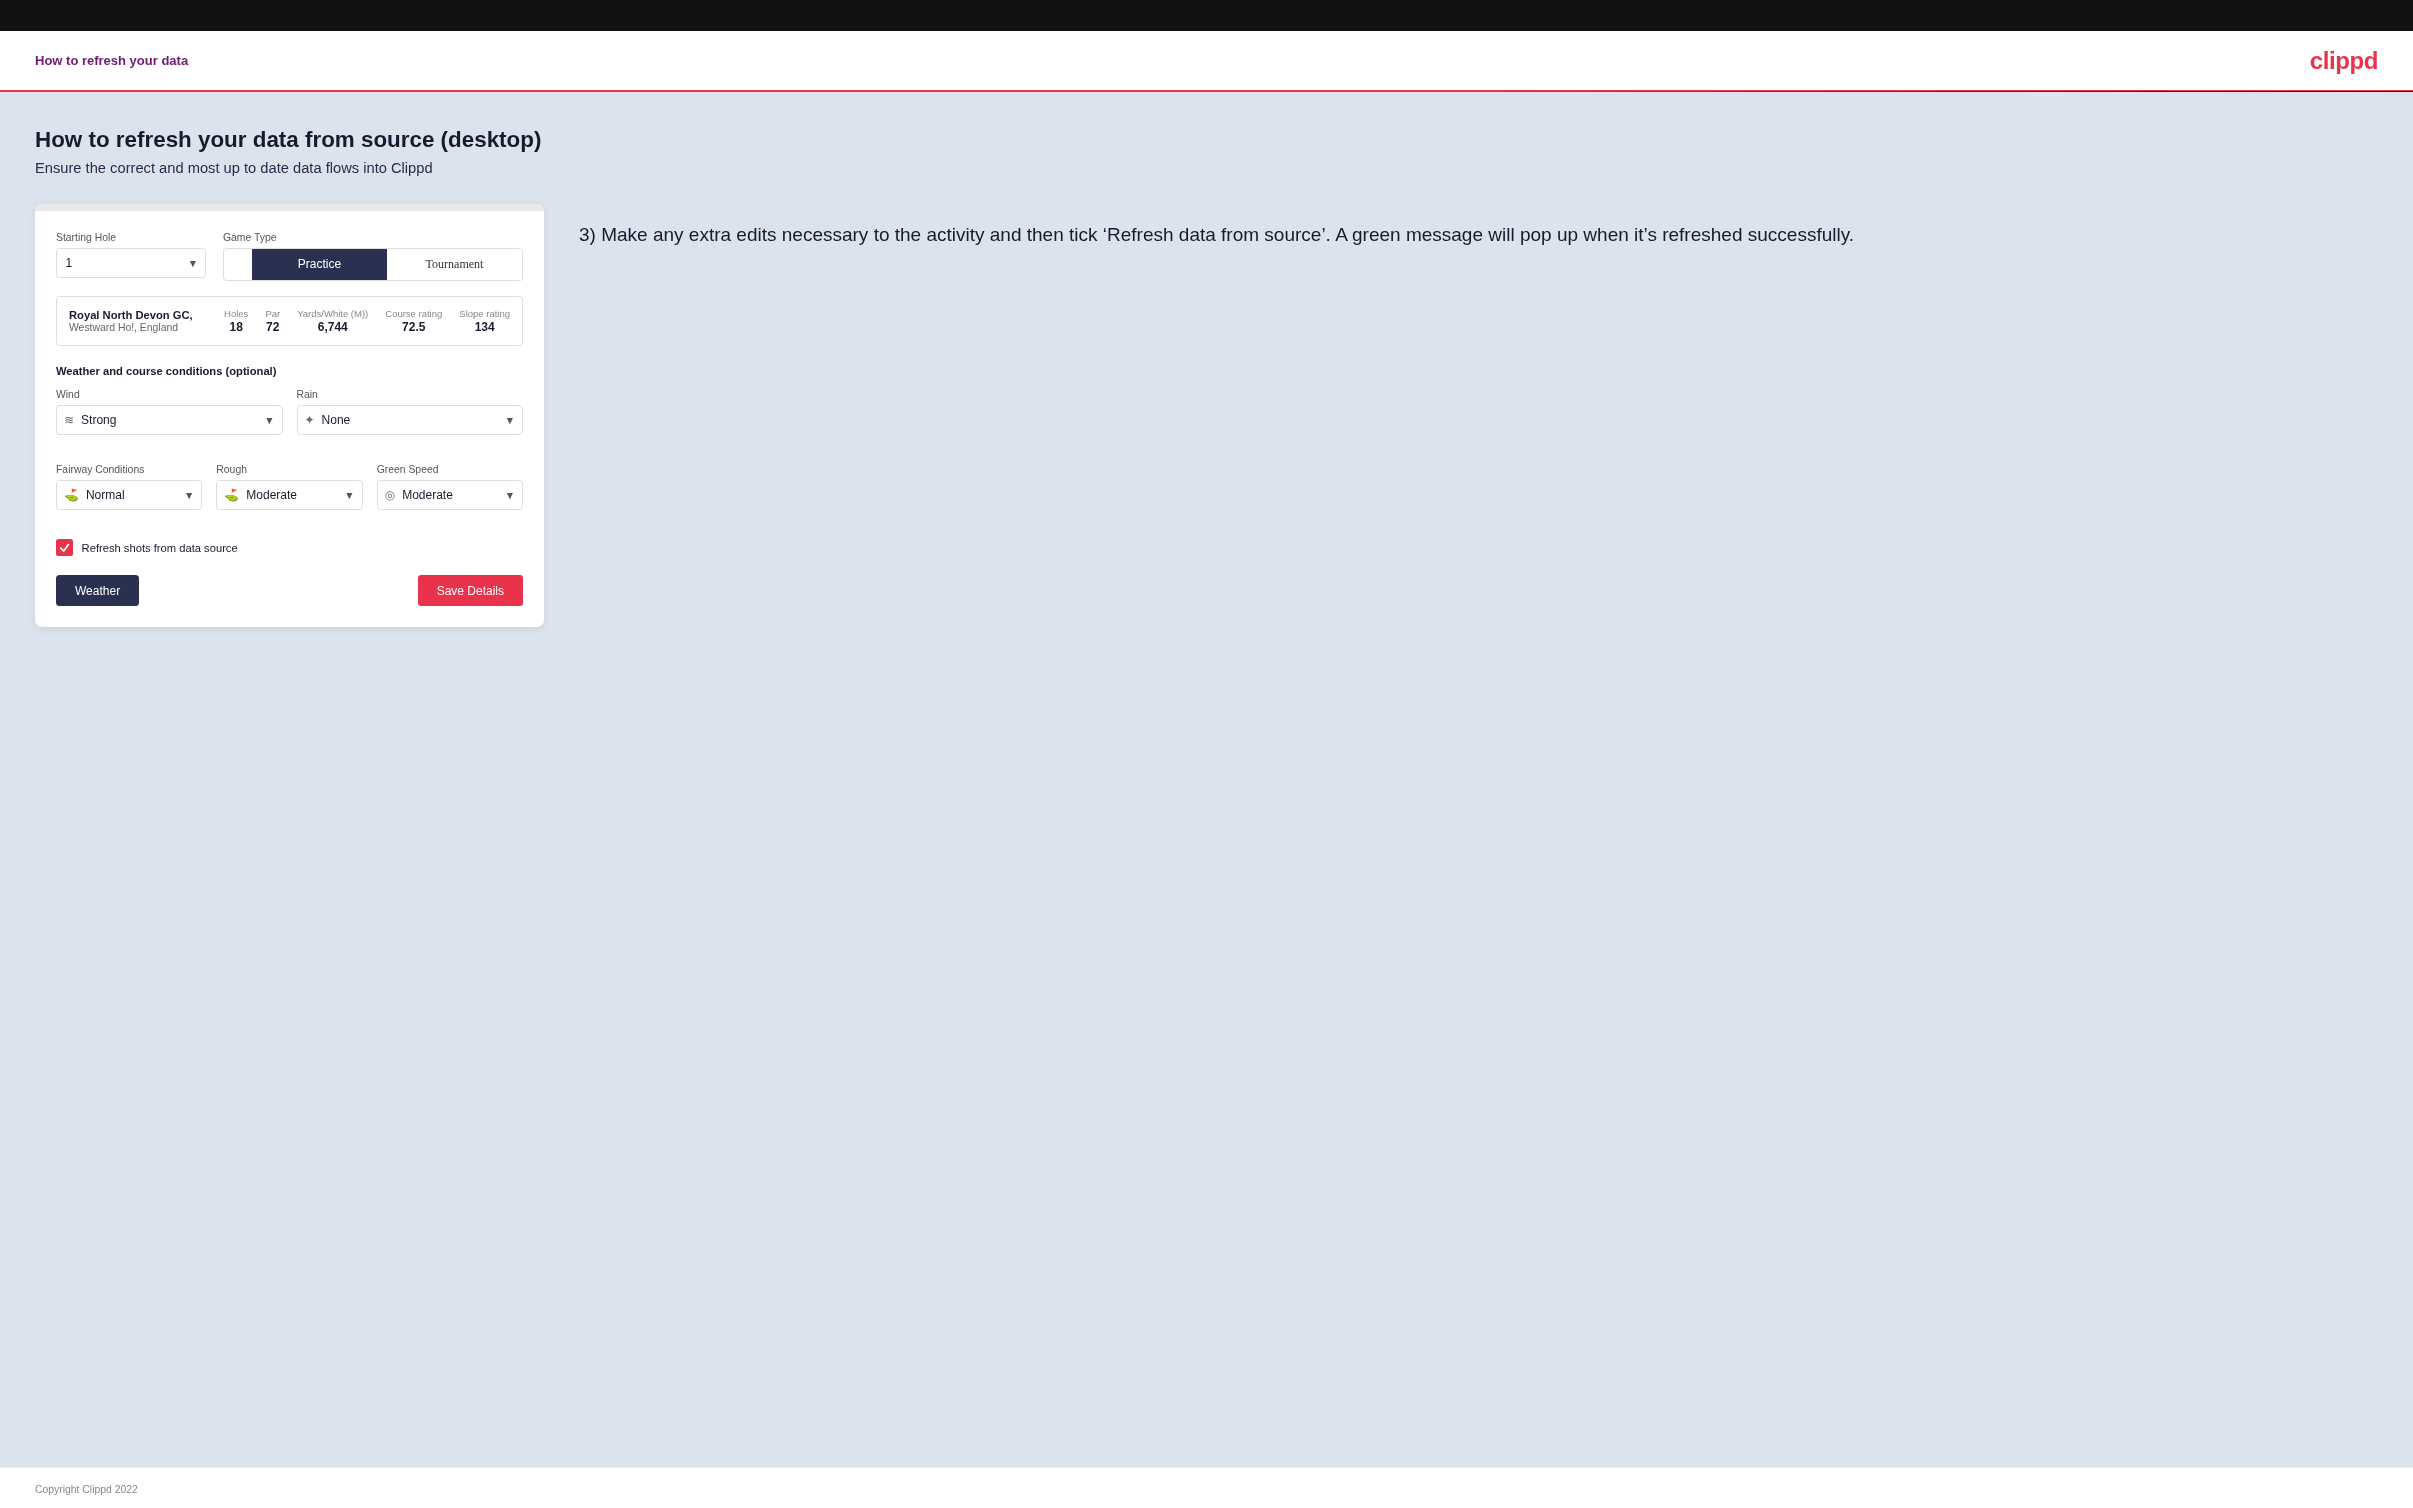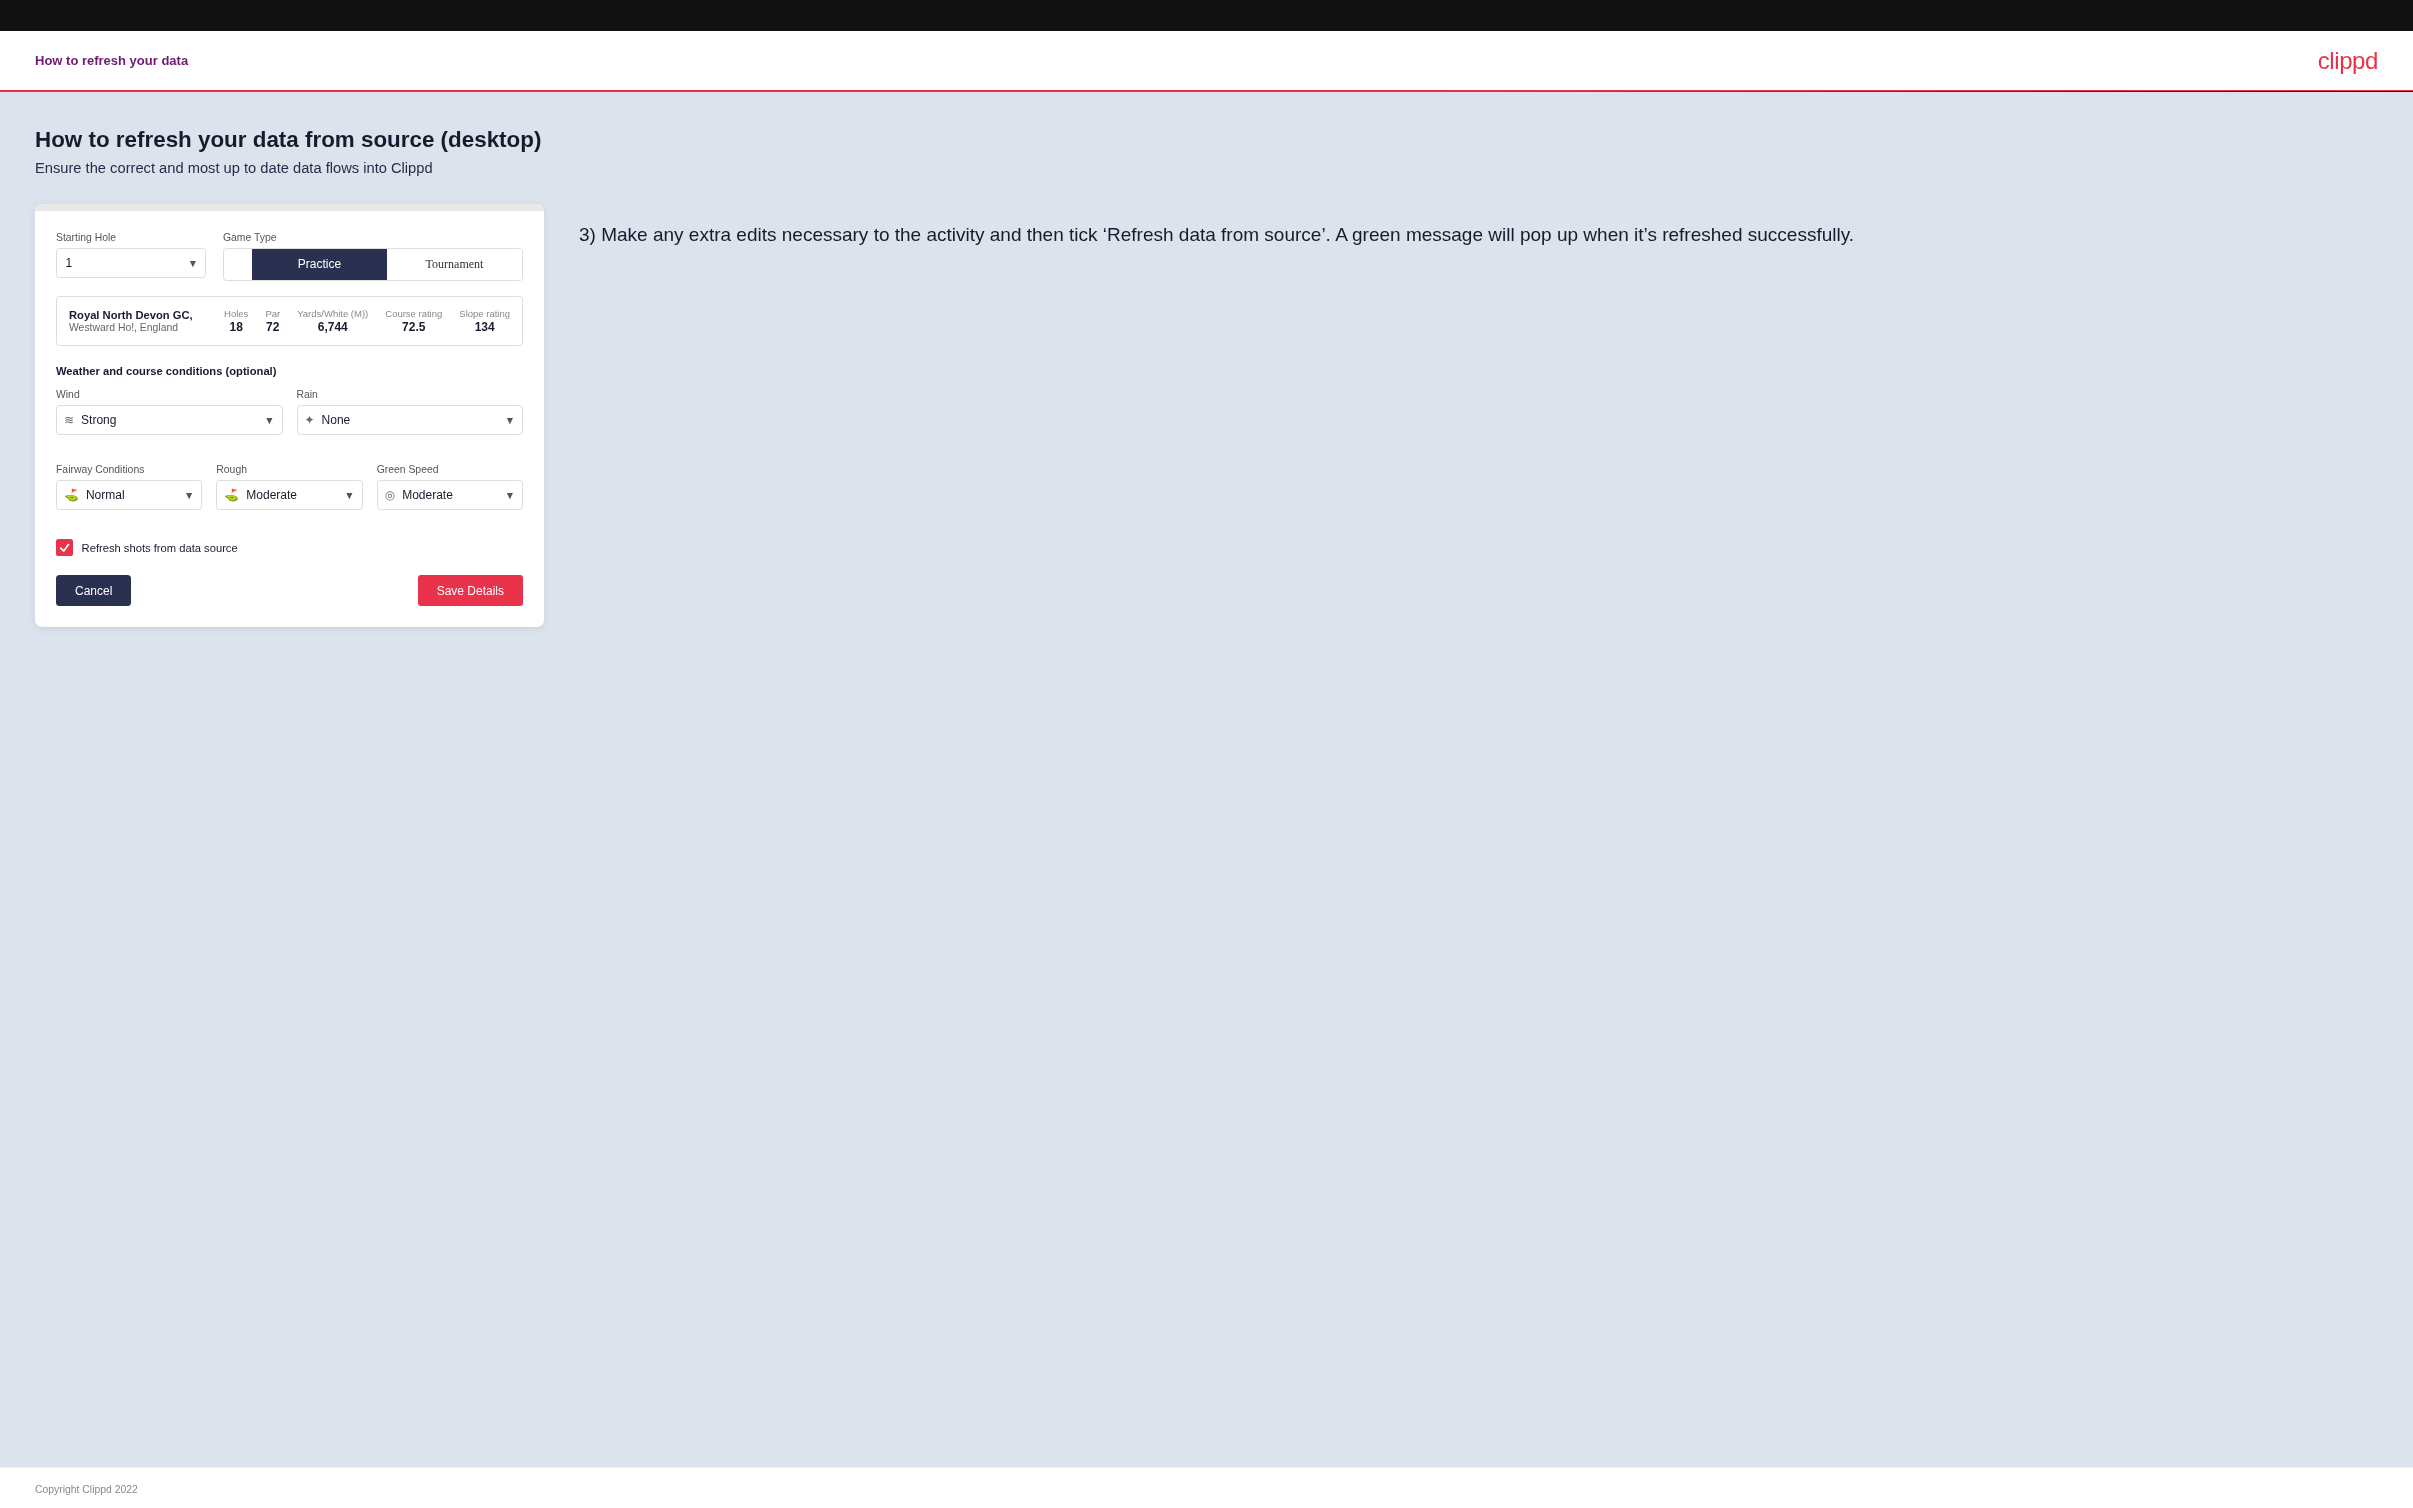--- a/index.html
+++ b/index.html
@@ -23,21 +23,21 @@
       justify-content: space-between;
       border-bottom: 1.7px solid #e8334a;
     }
     .header-title {
       color: #701a75;
       font-size: 13px;
       font-weight: 700;
     }
     .logo {
       font-size: 24px;
-      font-weight: 400;
+      font-weight: 700;
       color: #e8334a;
       letter-spacing: -0.4px;
     }
     .main-content {
       background: #dde3ed;
       flex: 1;
       padding: 35px 35px 26px 35px;
     }
     .page-heading {
       font-size: 22.4px;
@@ -434,21 +434,21 @@
         <div class="checkbox-row">
           <div class="checkbox-custom">
             <svg viewBox="0 0 13 13" fill="none" xmlns="http://www.w3.org/2000/svg">
               <polyline points="2,7 5.5,10.5 11,3" stroke="white" stroke-width="2" stroke-linecap="round" stroke-linejoin="round" fill="none"></polyline>
             </svg>
           </div>
           <span class="checkbox-label">Refresh shots from data source</span>
         </div>
 
         <div class="form-actions">
-          <button class="btn-cancel">Cancel</button>
+          <button class="btn-cancel">Weather</button>
           <button class="btn-save">Save Details</button>
         </div>
 
       </div>
     </div>
 
     <div class="description-panel">
       <p class="description-text">3) Make any extra edits necessary to the activity and then tick ‘Refresh data from source’. A green message will pop up when it’s refreshed successfully.</p>
     </div>
   </div>

